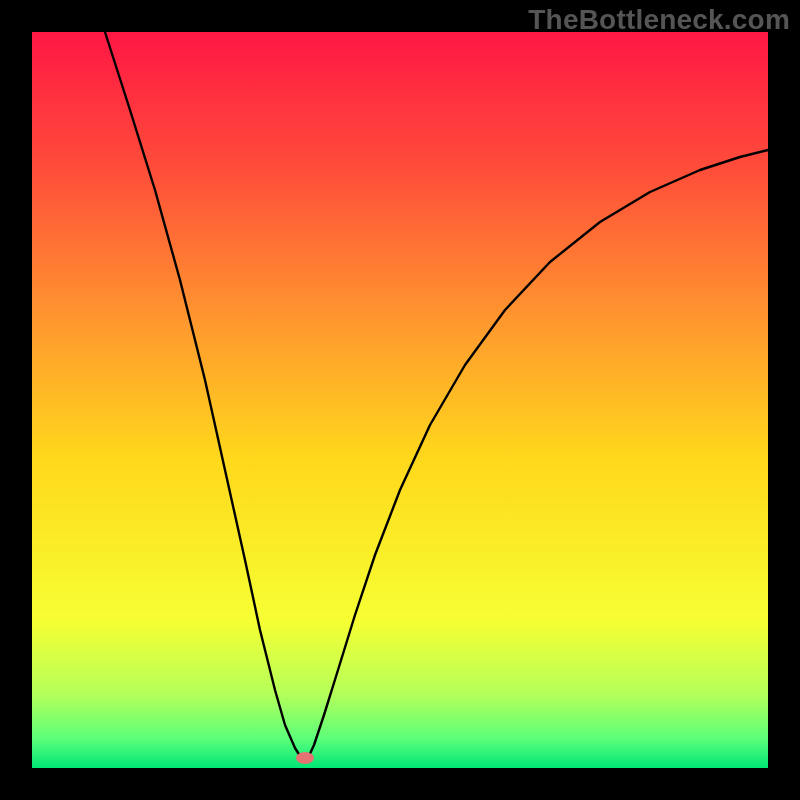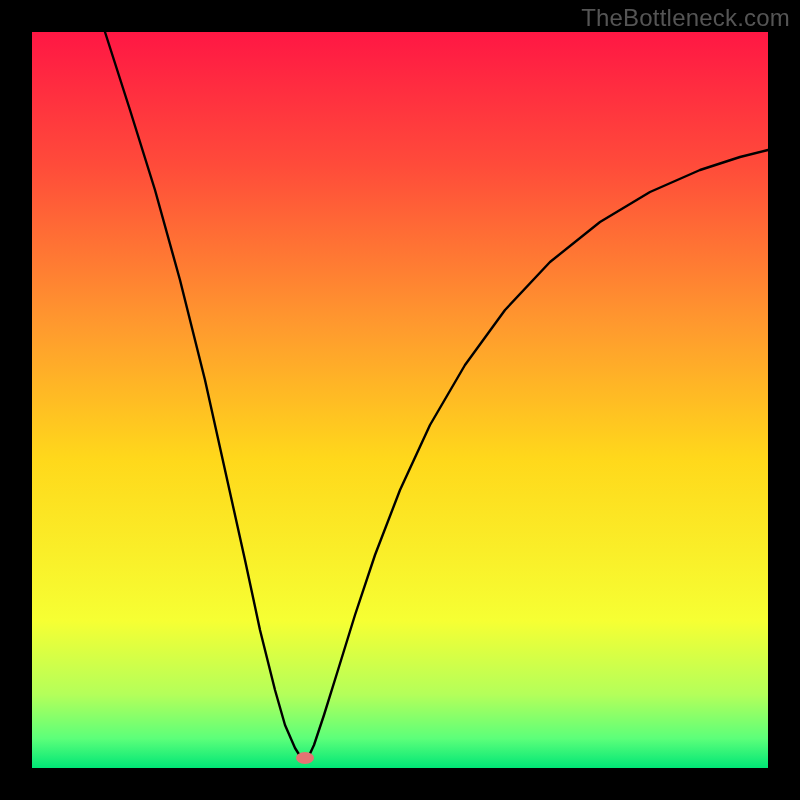--- a/index.html
+++ b/index.html
@@ -14,22 +14,22 @@
     position: relative;
     width: 800px;
     height: 800px;
     background: #000000;
   }
   .watermark {
     position: absolute;
     top: 4px;
     right: 10px;
     color: #555555;
-    font-size: 24px;
-    font-weight: 400;
+    font-size: 28px;
+    font-weight: 700;
     letter-spacing: 0.2px;
     z-index: 10;
   }
   .plot-svg {
     position: absolute;
     left: 0;
     top: 0;
     width: 800px;
     height: 800px;
   }

